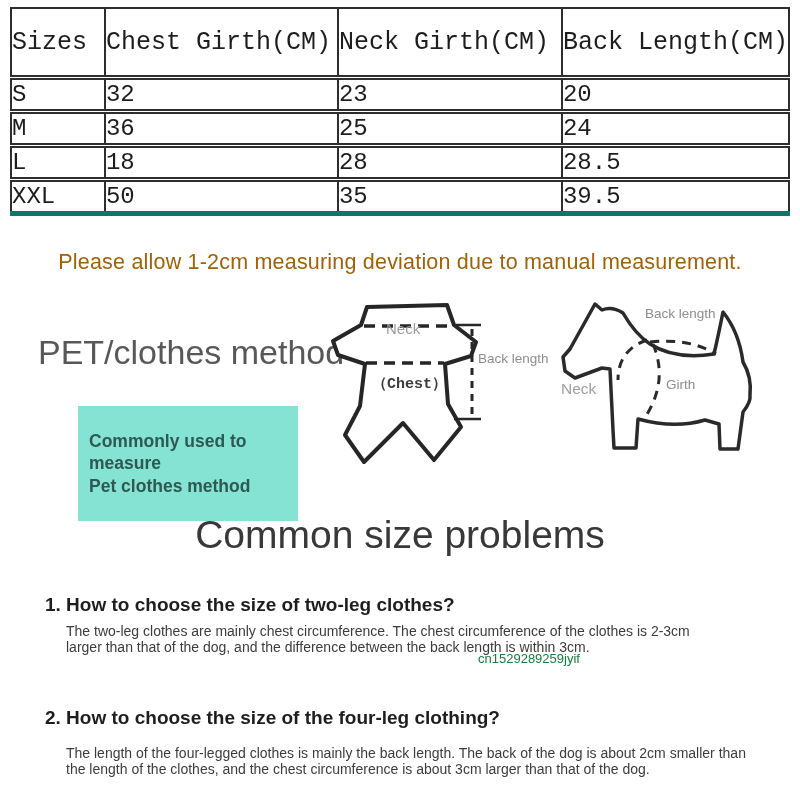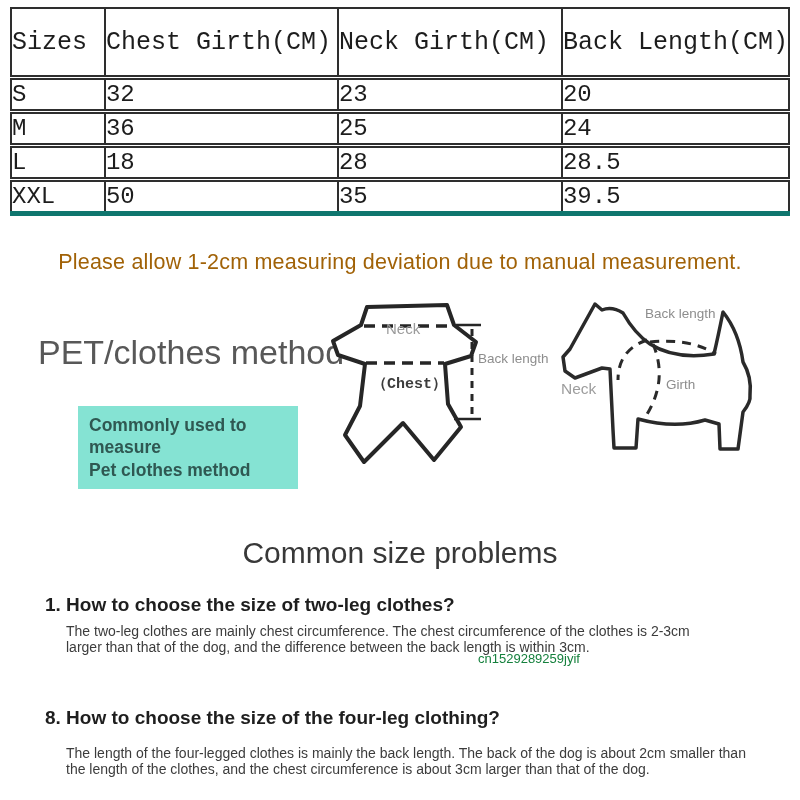--- a/index.html
+++ b/index.html
@@ -44,21 +44,21 @@
     letter-spacing:0.2px;
   }
 
   
   .measure-title {
     position:absolute; left:38px; top:333px;
     font-size:34px; color:#585858;
   }
   .callout {
     position:absolute; left:78px; top:406px;
-    width:198px; padding:8px 11px;
+    width:198px; padding:24px 11px;
     background:#85e3d3;
     color:#2f5852; font-weight:bold;
     font-size:17.5px; line-height:1.28;
   }
   .diagram-svg { position:absolute; }
   .clothes-svg { left:320px; top:292px; }
   .dog-svg { left:540px; top:292px; }
 
   .lbl { position:absolute; white-space:nowrap; }
   .lbl-neck-clothes   { left:386px; top:320px; font-size:15px; color:#9a9a9a; }
@@ -66,21 +66,21 @@
                         font-family:Liberation Mono, monospace; color:#3c3c3c; }
   .lbl-backlen-clothes{ left:478px; top:351px; font-size:13.5px; color:#8d8d8d; }
   .lbl-backlen-dog    { left:645px; top:306px; font-size:13.5px; color:#8d8d8d; }
   .lbl-neck-dog       { left:561px; top:380px; font-size:15.5px; color:#9d9d9d; }
   .lbl-chest-dog      { left:666px; top:377px; font-size:13.5px; color:#8d8d8d; }
 
   
   .faq-title {
     position:absolute; left:0; right:0; top:513px;
     text-align:center;
-    font-size:30px; font-weight:400; color:#383838;margin-top:23px;
+    font-size:39px; font-weight:400; color:#383838;
   }
   .faq-q { position:absolute; left:45px; font-size:19px; font-weight:bold; color:#1e1e1e; }
   .faq-q1 { top:594px; }
   .faq-q2 { top:707px; }
   .faq-a { position:absolute; left:66px; font-size:14px; color:#3c3c3c; line-height:1.17; }
   .faq-a1 { top:623px; width:650px; }
   .faq-a2 { top:745px; width:692px; }
   .watermark {
     position:absolute; left:478px; top:651px;
     font-size:13px; color:#15803d;
@@ -165,16 +165,16 @@
   <span class="lbl lbl-neck-dog">Neck</span>
   <span class="lbl lbl-chest-dog">Girth</span>
 
   <div class="faq-title">Common size problems</div>
 
   <div class="faq-q faq-q1">1. How to choose the size of two-leg clothes?</div>
   <div class="faq-a faq-a1">The two-leg clothes are mainly chest circumference. The chest circumference of the clothes is 2-3cm larger than that of the dog, and the difference between the back length is within 3cm.</div>
 
   <div class="watermark">cn1529289259jyif</div>
 
-  <div class="faq-q faq-q2">8. How to choose the size of the four-leg clothing?</div>
+  <div class="faq-q faq-q2">2. How to choose the size of the four-leg clothing?</div>
   <div class="faq-a faq-a2">The length of the four-legged clothes is mainly the back length. The back of the dog is about 2cm smaller than the length of the clothes, and the chest circumference is about 3cm larger than that of the dog.</div>
 
 </div>
 
 </body></html>

